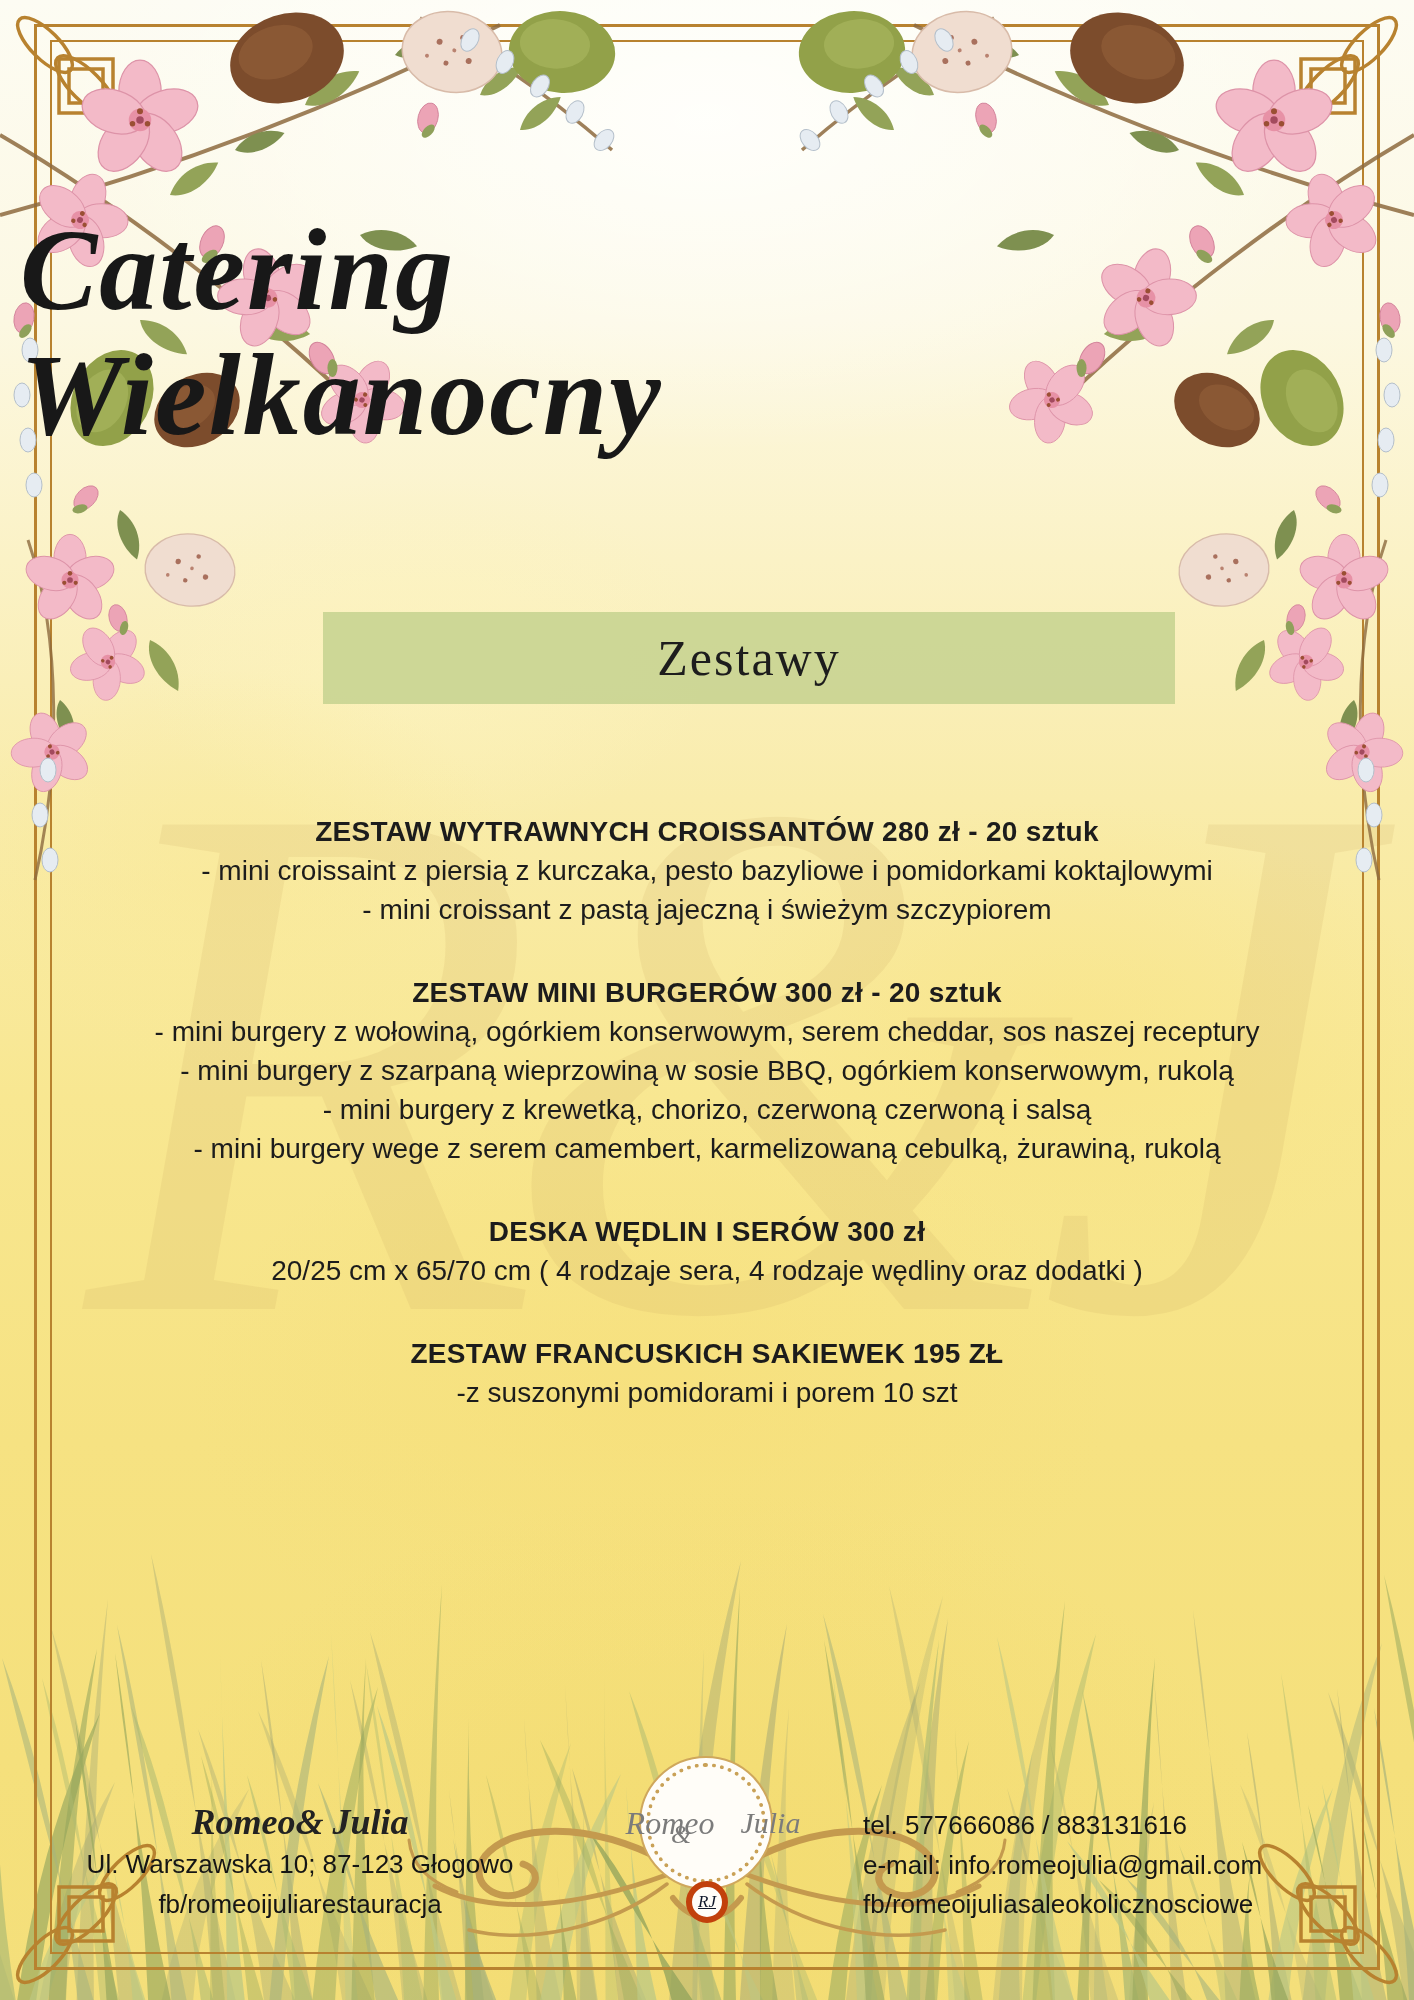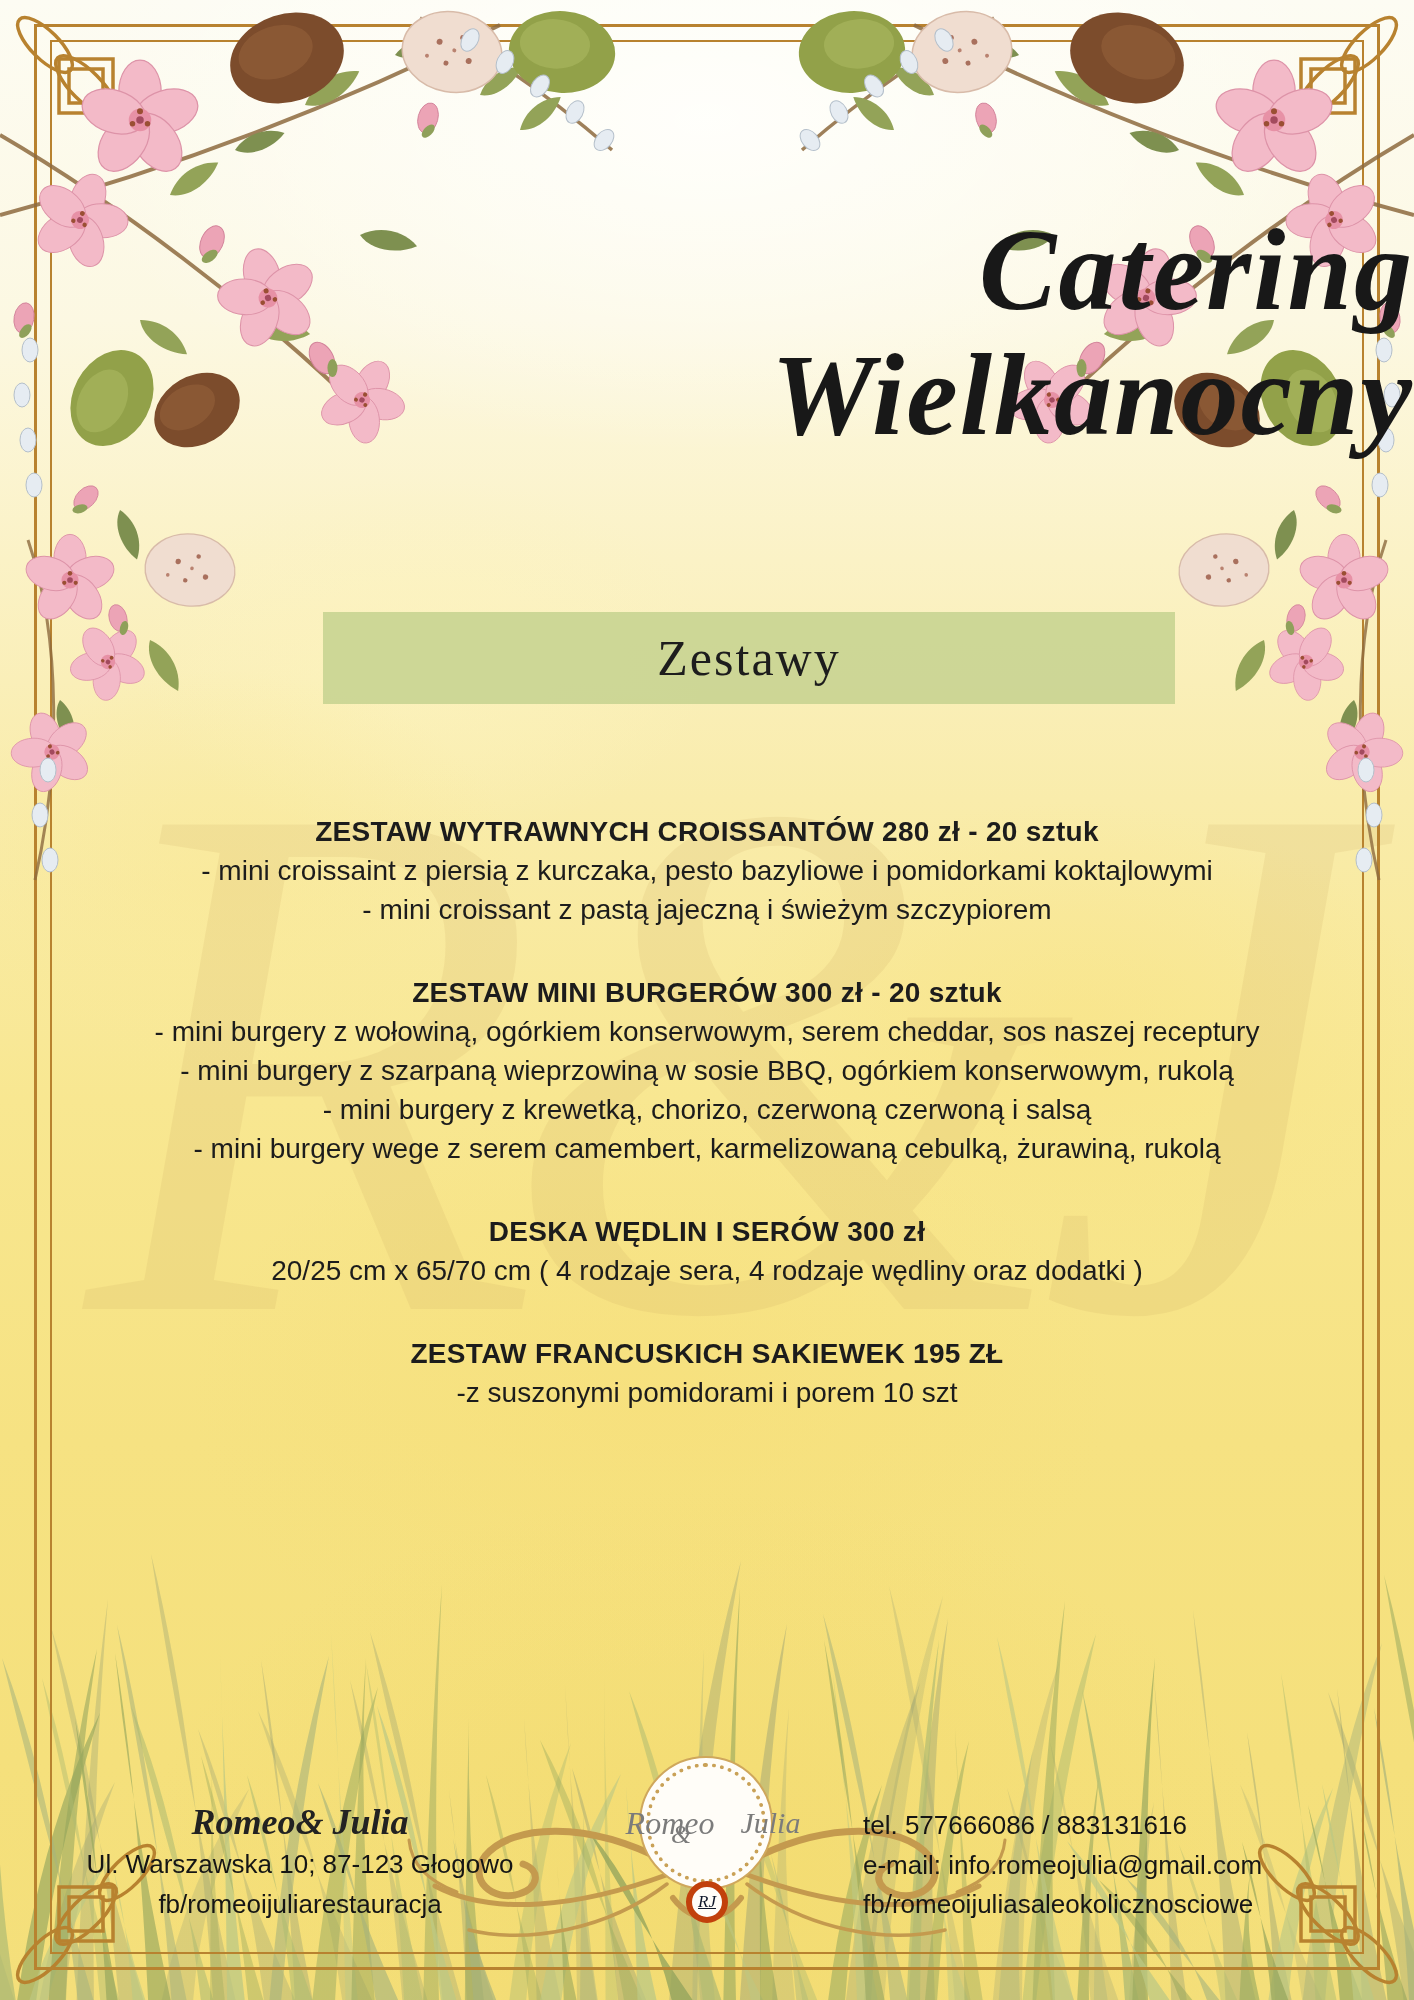--- a/index.html
+++ b/index.html
@@ -22,23 +22,23 @@
       line-height:1;color:#c9a45f;opacity:0.15;letter-spacing:-38px;
       pointer-events:none;user-select:none;}
   
   .frame{position:absolute;border:3px solid #b8822f;pointer-events:none;}
   .frame.outer{left:34px;right:34px;top:24px;bottom:30px;}
   .frame.inner{left:50px;right:50px;top:40px;bottom:46px;border-width:2.5px;}
   
   .florals,.ornaments{position:absolute;left:0;top:0;}
   .grass{position:absolute;left:0;bottom:0;}
   
-  .title{position:absolute;left:0;right:0;top:208px;text-align:right;
+  .title{position:absolute;left:0;right:0;top:208px;text-align:left;
       font-family:"Liberation Serif",serif;font-style:italic;font-weight:600;
-      font-size:116px;line-height:125px;color:#181818;letter-spacing:2px;}
+      font-size:116px;line-height:125px;color:#181818;letter-spacing:2px;padding-left:20px;}
   
   .banner{position:absolute;left:323px;top:612px;width:852px;height:92px;
       background:rgba(198,211,145,0.88);display:flex;align-items:center;justify-content:center;}
   .banner span{font-family:"Liberation Serif",serif;font-size:50px;color:#1d1d1d;
       letter-spacing:2px;}
   
   .menu{position:absolute;left:30px;right:30px;top:768px;text-align:center;margin-top:44px;}
   .menu-section{margin-bottom:44px;}
   .menu-header{font-weight:bold;font-size:28px;line-height:39px;letter-spacing:0.3px;}
   .menu-item{font-size:28px;line-height:39px;}

